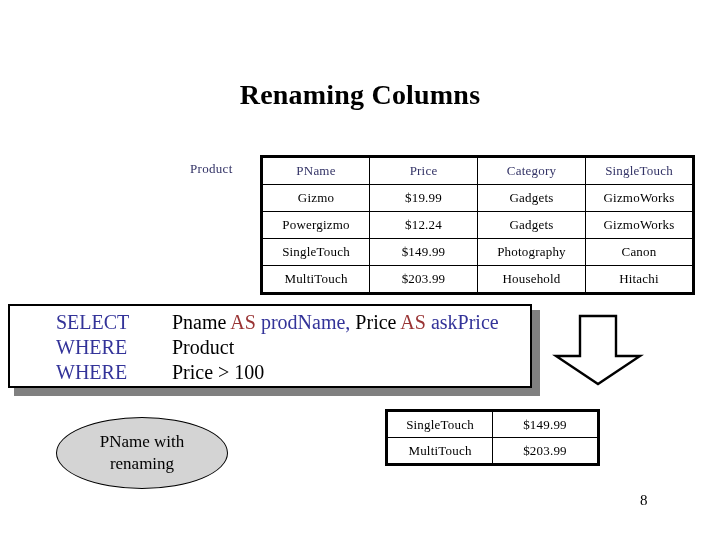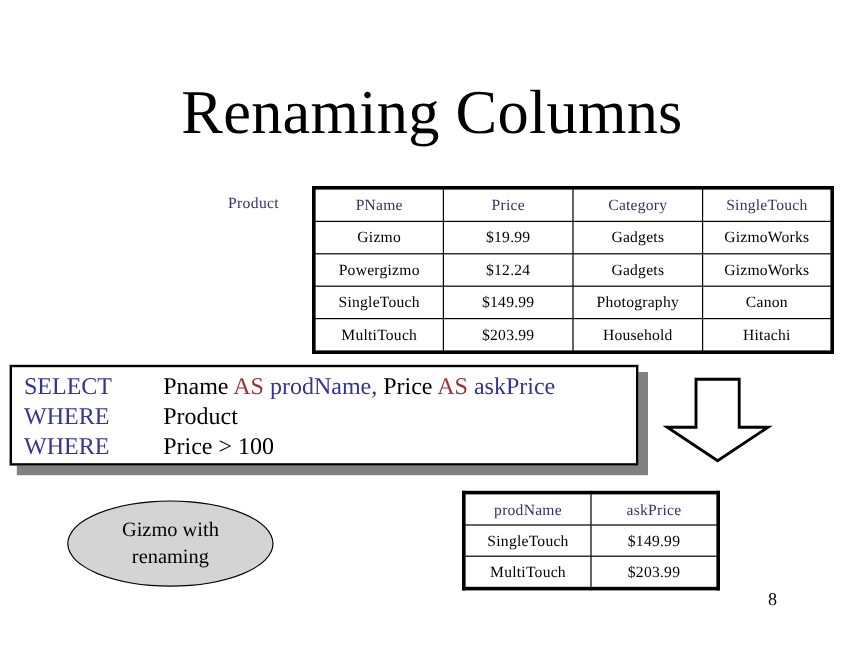--- a/index.html
+++ b/index.html
@@ -16,23 +16,23 @@
     color: #000000;
   }
 
   
   #slide-title {
     position: absolute;
     left: 0;
     top: 72px;
     width: 720px;
     text-align: center;
-    font-size: 52px;
+    font-size: 28px;
     line-height: 46px;
-    font-weight: normal;
+    font-weight: bold;
     color: #000000;
     letter-spacing: 0.2px;
   }
 
   
   #product-label {
     position: absolute;
     left: 190px;
     top: 161px;
     font-size: 13px;
@@ -99,20 +99,21 @@
     white-space: nowrap;
   }
   .sql-row {
     height: 25px;
     white-space: nowrap;
   }
   .kw {
     color: #333399;
     display: inline-block;
     width: 116px;
+    margin-left: 36px;
   }
   .as-kw {
     color: #993333;
     text-align: center;
   }
   .alias {
     color: #333399;
   }
   .plain {
     color: #000000;
@@ -243,34 +244,30 @@
     <div class="sql-row"><span class="kw">WHERE</span><span class="plain">Product</span></div>
     <div class="sql-row"><span class="kw">WHERE</span><span class="plain">Price &gt; 100</span></div>
   </div>
 </div>
 
 <svg id="down-arrow" viewBox="0 0 92 72">
   <polygon points="28,2 64,2 64,42 88,42 46,70 4,42 28,42" fill="#ffffff" stroke="#000000" stroke-width="2.4" stroke-linejoin="miter"></polygon>
 </svg>
 
 <div id="query-ellipse">
-  <div class="ell-line">Gizmo with</div>
+  <div class="ell-line">PName with</div>
   <div class="ell-line">renaming</div>
 </div>
 
 <table id="result-table">
   <colgroup>
     <col class="rc0">
       <col class="rc1">
   </colgroup>
   <tbody>
-    <tr class="header-row">
-      <td>prodName</td>
-      <td>askPrice</td>
-    </tr>
     <tr class="data-row">
       <td>SingleTouch</td>
       <td>$149.99</td>
     </tr>
     <tr class="data-row">
       <td>MultiTouch</td>
       <td>$203.99</td>
     </tr>
   </tbody>
 </table>

